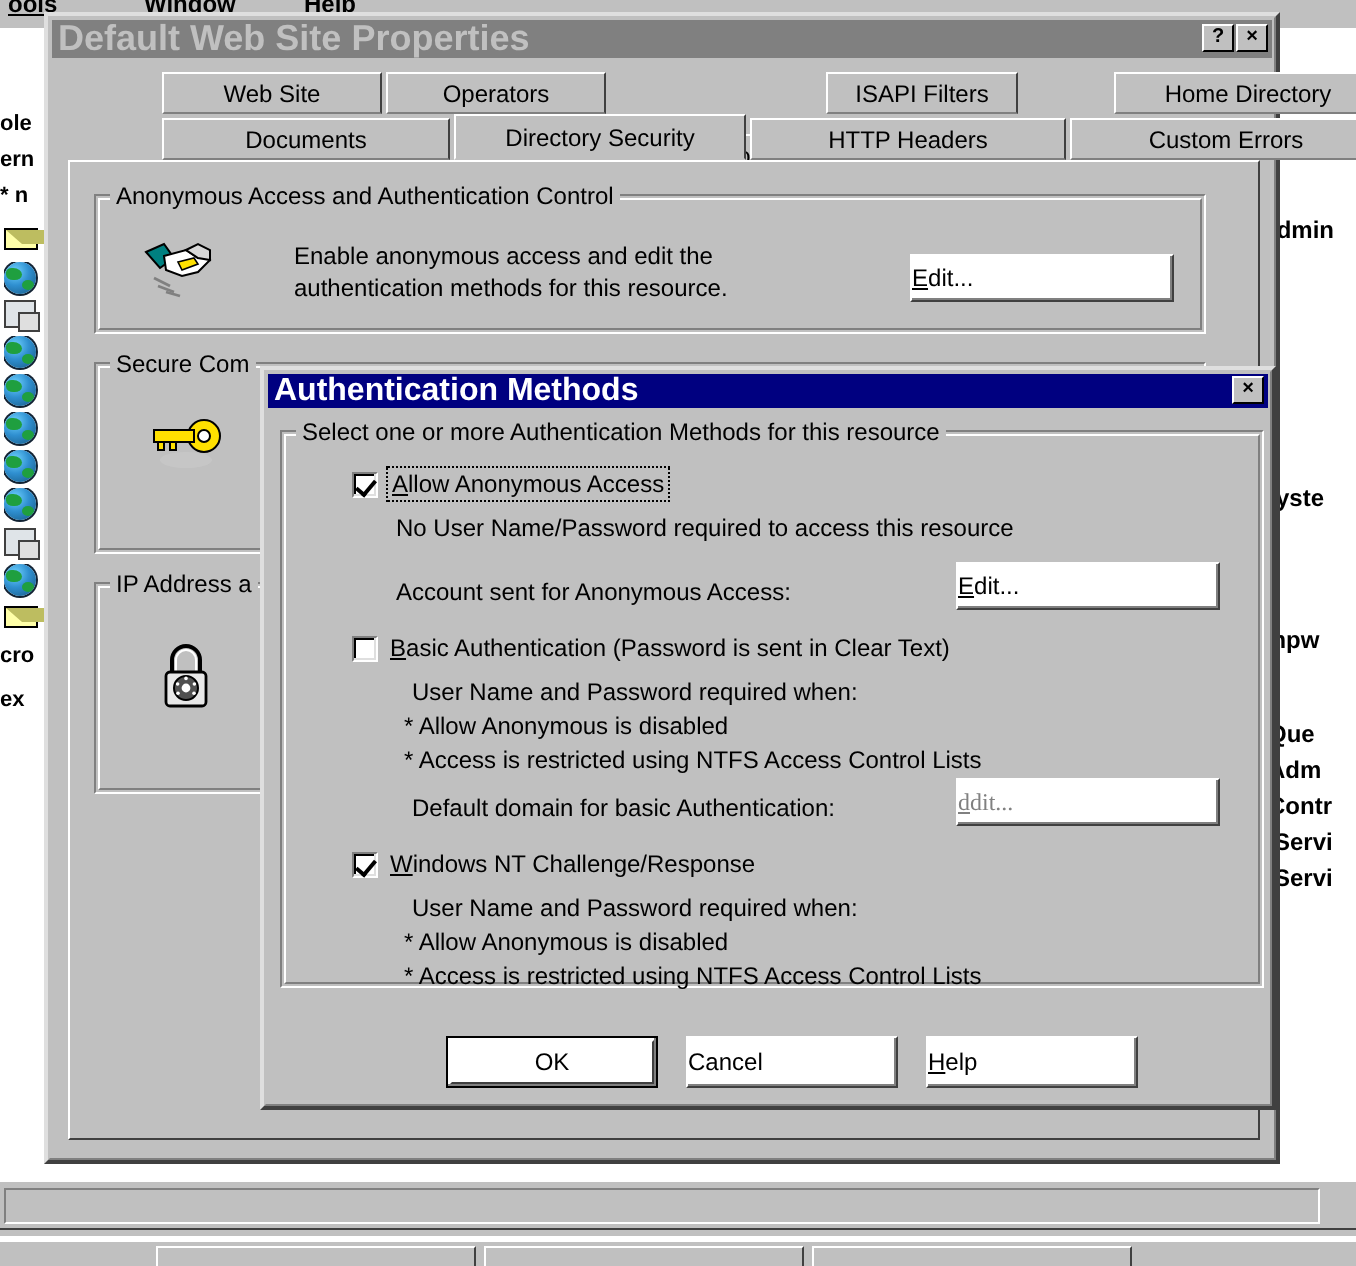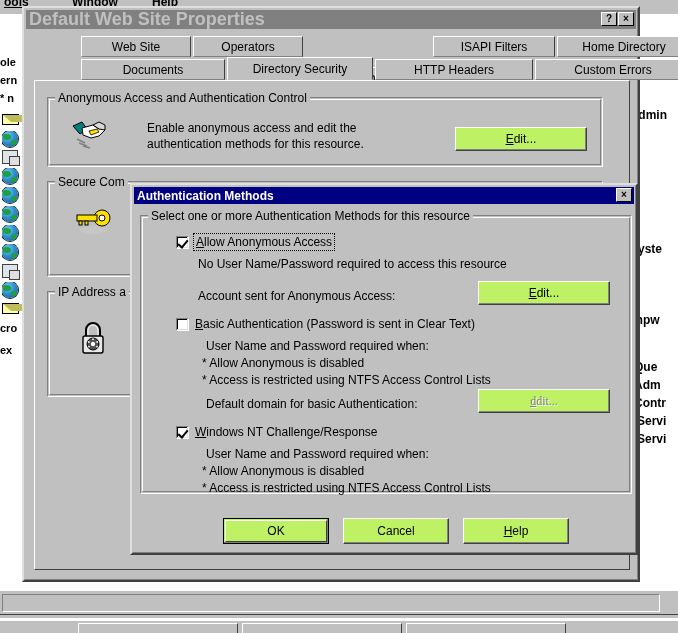--- a/index.html
+++ b/index.html
@@ -186,24 +186,24 @@
     border-top: 1px solid #ffffff; border-left: 1px solid #ffffff;
     border-right: 1px solid #808080; border-bottom: 1px solid #808080;
     pointer-events: none;
   }
   .groupbox .gb-label {
     position: absolute; left: 8px; top: 0; background: #c0c0c0;
     padding: 0 3px; font-size: 12px; color: #000; white-space: nowrap; z-index: 2;
   }
 
   .btn {
-    position: absolute; background: #bef264;
+    position: absolute; background: #ffffff;
     border-top: 1px solid #ffffff; border-left: 1px solid #ffffff;
     border-right: 1px solid #404040; border-bottom: 1px solid #404040;
-    display: flex; align-items: center; justify-content: center;
+    display: flex; align-items: center; justify-content: flex-start;
     font-size: 12px; color: #000; cursor: default;
   }
   .btn:after {
     content: ""; position: absolute; left: 0; top: 0; right: 0; bottom: 0;
     border-right: 1px solid #808080; border-bottom: 1px solid #808080;
     pointer-events: none;
   }
   .btn.disabled { color: #808080; text-shadow: 1px 1px 0 #ffffff; font-family: Liberation Serif, serif; }
   .btn.default-btn {
     border: 1px solid #000000;
@@ -234,21 +234,21 @@
     position: absolute; left: 0; top: 0; right: 0; bottom: 0;
     border-top: 1px solid #c0c0c0; border-left: 1px solid #c0c0c0;
     border-right: 1px solid #808080; border-bottom: 1px solid #808080;
     pointer-events: none;
   }
   .titlebar-active {
     position: absolute; left: 2px; top: 2px; right: 2px; height: 17px;
     background: #000080; display: flex; align-items: center;
   }
   .titlebar-active .tb-title {
-    color: #ffffff; font-weight: bold; font-size: 12px;
+    color: #ffffff; font-weight: bold; font-size: 16px;
     margin-left: 3px; white-space: nowrap;
   }
 
   .cb-row { position: absolute; display: flex; align-items: center; }
   .checkbox {
     width: 13px; height: 13px; background: #ffffff;
     border-top: 1px solid #808080; border-left: 1px solid #808080;
     border-right: 1px solid #ffffff; border-bottom: 1px solid #ffffff;
     box-shadow: inset -1px -1px 0 #dfdfdf, inset 1px 1px 0 #000000;
     position: relative; flex: none;
@@ -365,21 +365,21 @@
         <div class="tb-sysbtn">?</div>
         <div class="tb-sysbtn">×</div>
       </div>
     </div>
 
     <div class="tabstrip">
       <div class="tabrow">
         <div class="tab" style="left:0px;   width:110px;">Web Site</div>
         <div class="tab" style="left:112px; width:110px;">Operators</div>
         <div class="tab" style="left:237px; width:126px;margin-top:31px;">Performance</div>
-        <div class="tab" style="left:352px; width:122px;">ISAPI Filters</div>
+        <div class="tab" style="left:332px; width:96px;">ISAPI Filters</div>
         <div class="tab" style="left:476px; width:134px;">Home Directory</div>
       </div>
       <div class="tabrow" style="margin-top:2px;">
         <div class="tab selected" style="left:146px; width:146px;">Directory Security</div>
         <div class="tab" style="left:0px;   width:144px;">Documents</div>
         <div class="tab" style="left:294px; width:158px;">HTTP Headers</div>
         <div class="tab" style="left:454px; width:156px;">Custom Errors</div>
       </div>
     </div>
 

